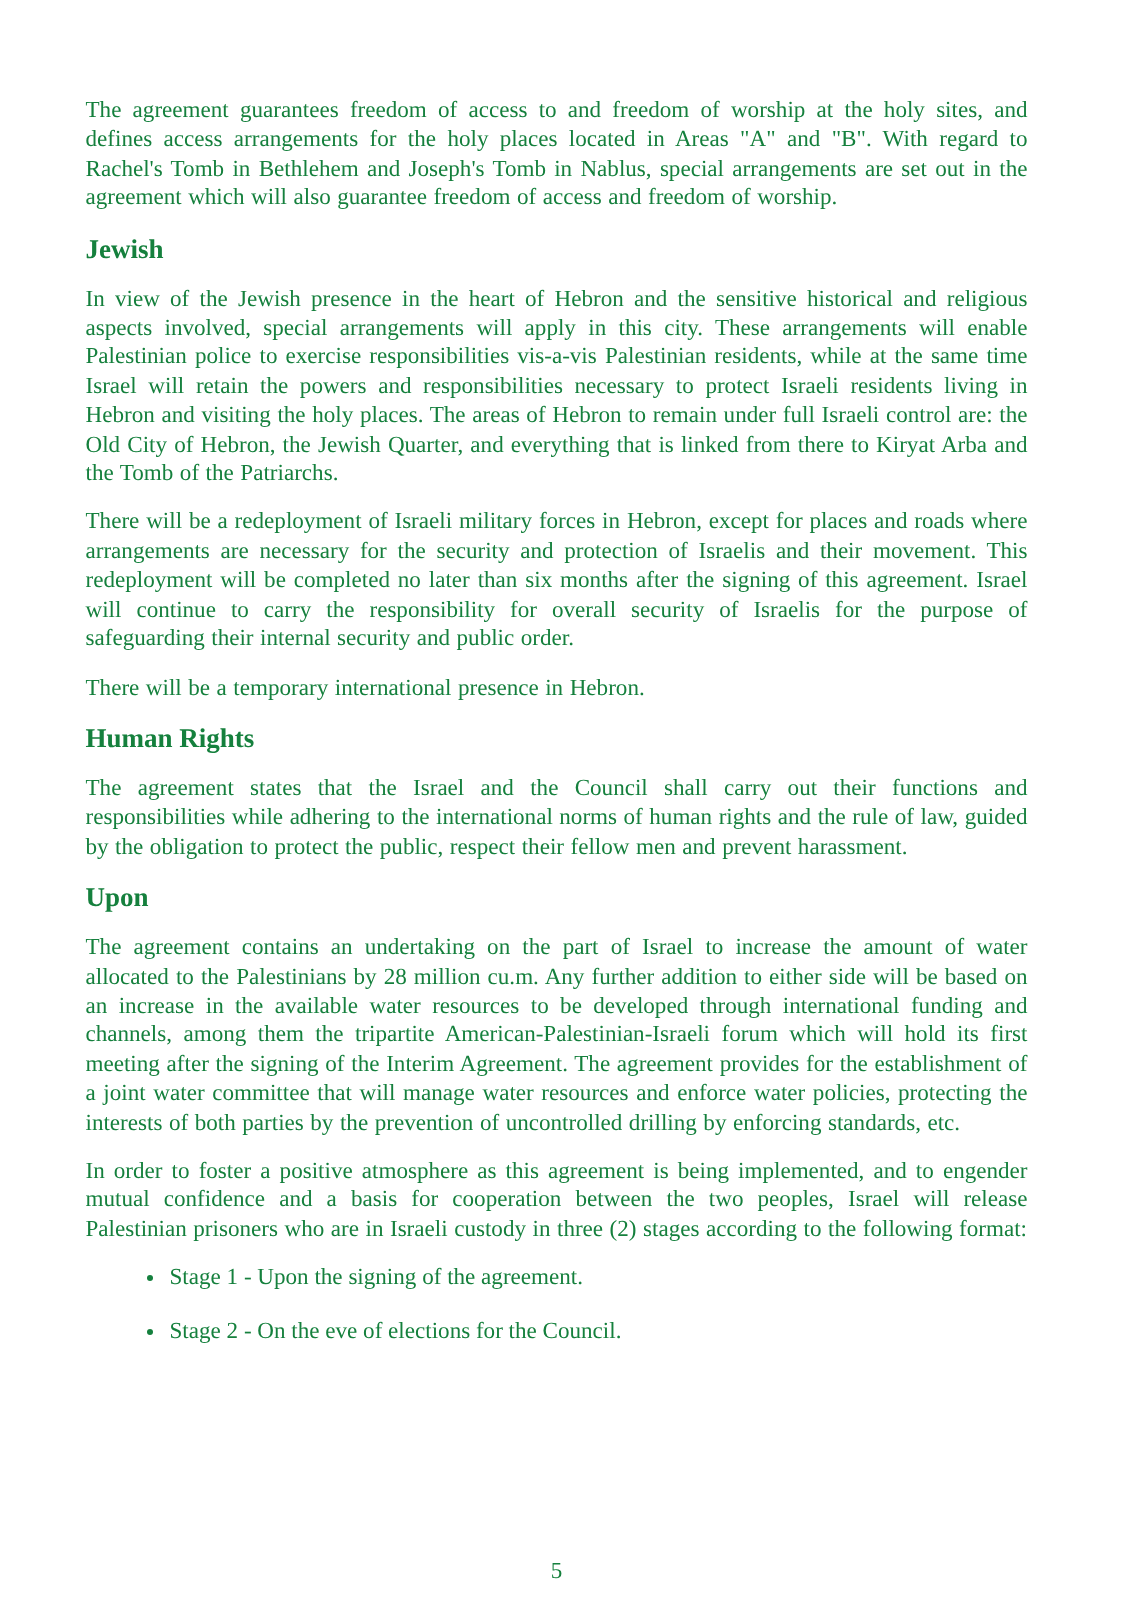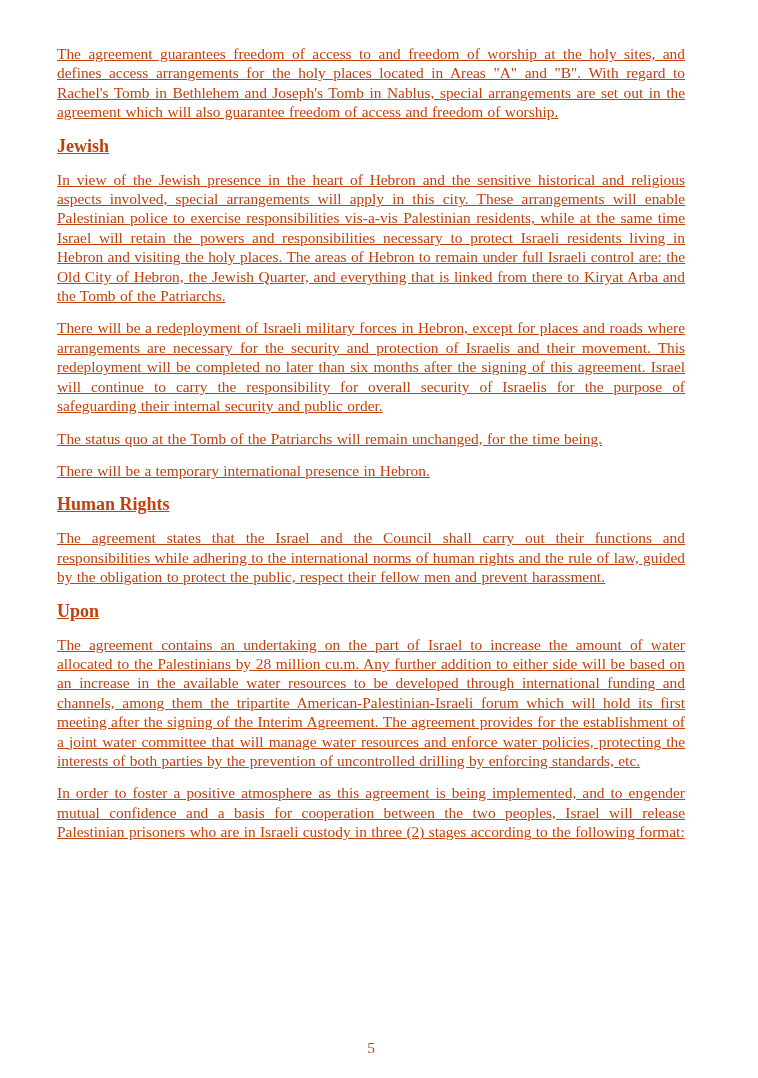--- a/index.html
+++ b/index.html
@@ -6,25 +6,24 @@
     margin: 0;
     padding: 0;
     background: #ffffff;
   }
   .page {
     position: relative;
     width: 758px;
     height: 1078px;
     box-sizing: border-box;
     background: #ffffff;
-    color: #c2410c;
+    color: #15803d;
     font-family: "Liberation Serif", "DejaVu Serif", serif;
-    padding: 44px 73px 0 57px;
+    padding: 64px 73px 0 57px;
     overflow: hidden;
-    text-decoration: underline;
   }
   .para {
     margin: 0 0 13px 0;
     font-size: 15.4px;
     line-height: 19.4px;
     text-align: justify;
     word-spacing: 0.5px;
   }
   .heading {
     margin: 14px 0 14px 0;
@@ -60,31 +59,34 @@
 <div class="page">
 
   <p class="para">The agreement guarantees freedom of access to and freedom of worship at the holy sites, and defines access arrangements for the holy places located in Areas "A" and "B". With regard to Rachel's Tomb in Bethlehem and Joseph's Tomb in Nablus, special arrangements are set out in the agreement which will also guarantee freedom of access and freedom of worship.</p>
 
   <h2 class="heading">Jewish</h2>
 
   <p class="para">In view of the Jewish presence in the heart of Hebron and the sensitive historical and religious aspects involved, special arrangements will apply in this city. These arrangements will enable Palestinian police to exercise responsibilities vis-a-vis Palestinian residents, while at the same time Israel will retain the powers and responsibilities necessary to protect Israeli residents living in Hebron and visiting the holy places. The areas of Hebron to remain under full Israeli control are: the Old City of Hebron, the Jewish Quarter, and everything that is linked from there to Kiryat Arba and the Tomb of the Patriarchs.</p>
 
   <p class="para">There will be a redeployment of Israeli military forces in Hebron, except for places and roads where arrangements are necessary for the security and protection of Israelis and their movement. This redeployment will be completed no later than six months after the signing of this agreement. Israel will continue to carry the responsibility for overall security of Israelis for the purpose of safeguarding their internal security and public order.</p>
 
-  <p class="para">The status quo at the Tomb of the Patriarchs will remain unchanged, for the time being.</p>
 
   <p class="para">There will be a temporary international presence in Hebron.</p>
 
   <h2 class="heading">Human Rights</h2>
 
   <p class="para">The agreement states that the Israel and the Council shall carry out their functions and responsibilities while adhering to the international norms of human rights and the rule of law, guided by the obligation to protect the public, respect their fellow men and prevent harassment.</p>
 
   <h2 class="heading">Upon</h2>
 
   <p class="para">The agreement contains an undertaking on the part of Israel to increase the amount of water allocated to the Palestinians by 28 million cu.m. Any further addition to either side will be based on an increase in the available water resources to be developed through international funding and channels, among them the tripartite American-Palestinian-Israeli forum which will hold its first meeting after the signing of the Interim Agreement. The agreement provides for the establishment of a joint water committee that will manage water resources and enforce water policies, protecting the interests of both parties by the prevention of uncontrolled drilling by enforcing standards, etc.</p>
 
 
   <p class="para">In order to foster a positive atmosphere as this agreement is being implemented, and to engender mutual confidence and a basis for cooperation between the two peoples, Israel will release Palestinian prisoners who are in Israeli custody in three (2) stages according to the following format:</p>
 
+  <ul class="bullet-list">
+    <li>Stage 1 - Upon the signing of the agreement.</li>
+    <li>Stage 2 - On the eve of elections for the Council.</li>
+  </ul>
 
   <div class="page-number">5</div>
 
 </div>
 
 </body></html>

